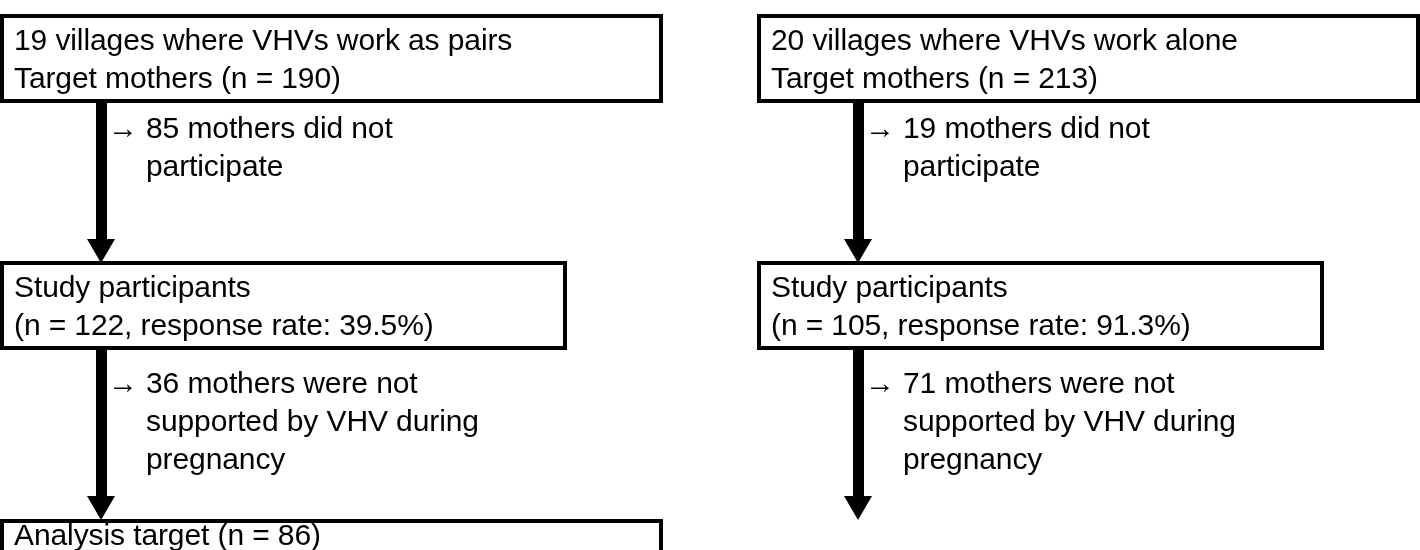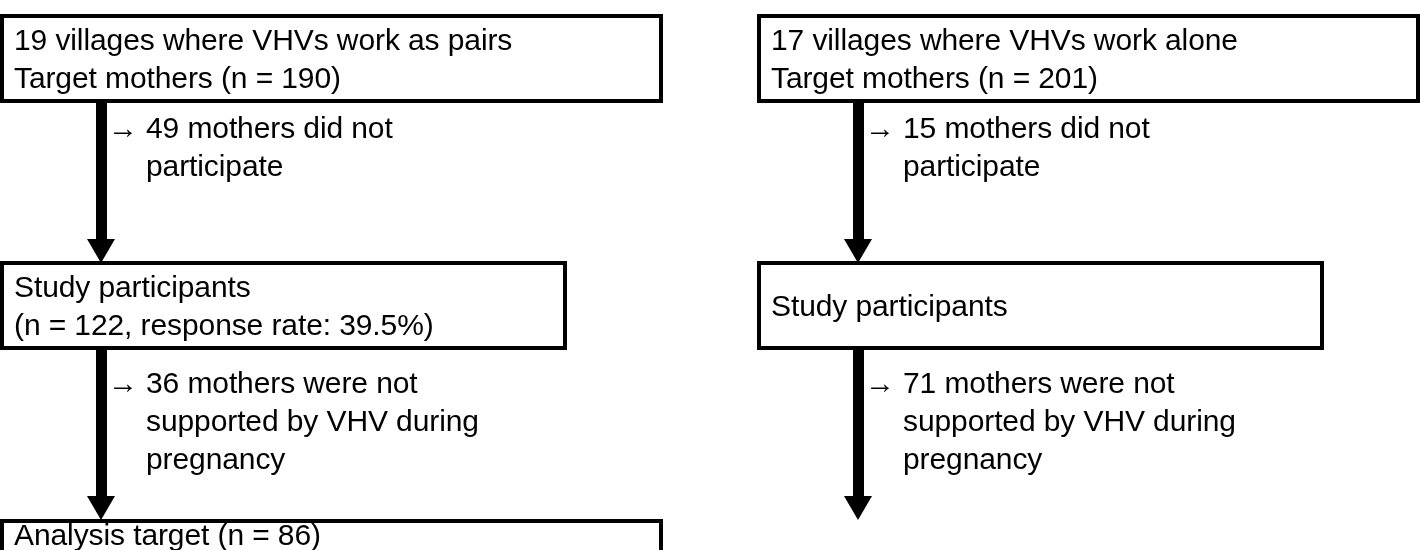--- a/index.html
+++ b/index.html
@@ -118,21 +118,21 @@
     </div>
 
     <div class="connector connector-1">
       <div class="shaft"></div>
       <div class="head"></div>
     </div>
 
     <div class="annotation annotation-1">
       <span class="arrow-glyph">→</span>
       <span class="ann-lines">
-        <span class="line">49 mothers did not</span>
+        <span class="line">85 mothers did not</span>
         <span class="line">participate</span>
       </span>
     </div>
 
     <div class="node-box box-mid">
       <div class="line">Study participants</div>
       <div class="line">(n = 122, response rate: 39.5%)</div>
     </div>
 
     <div class="connector connector-2">
@@ -151,39 +151,40 @@
 
     <div class="node-box box-bottom">
       <div class="line">Analysis target (n = 86)</div>
     </div>
 
   </div>
 
   <div class="column right">
 
     <div class="node-box box-top">
-      <div class="line">17 villages where VHVs work alone</div>
-      <div class="line">Target mothers (n = 201)</div>
+      <div class="line">20 villages where VHVs work alone</div>
+      <div class="line">Target mothers (n = 213)</div>
     </div>
 
     <div class="connector connector-1">
       <div class="shaft"></div>
       <div class="head"></div>
     </div>
 
     <div class="annotation annotation-1">
       <span class="arrow-glyph">→</span>
       <span class="ann-lines">
-        <span class="line">15 mothers did not</span>
+        <span class="line">19 mothers did not</span>
         <span class="line">participate</span>
       </span>
     </div>
 
     <div class="node-box box-mid">
       <div class="line">Study participants</div>
+      <div class="line">(n = 105, response rate: 91.3%)</div>
     </div>
 
     <div class="connector connector-2">
       <div class="shaft"></div>
       <div class="head"></div>
     </div>
 
     <div class="annotation annotation-2">
       <span class="arrow-glyph">→</span>
       <span class="ann-lines">

